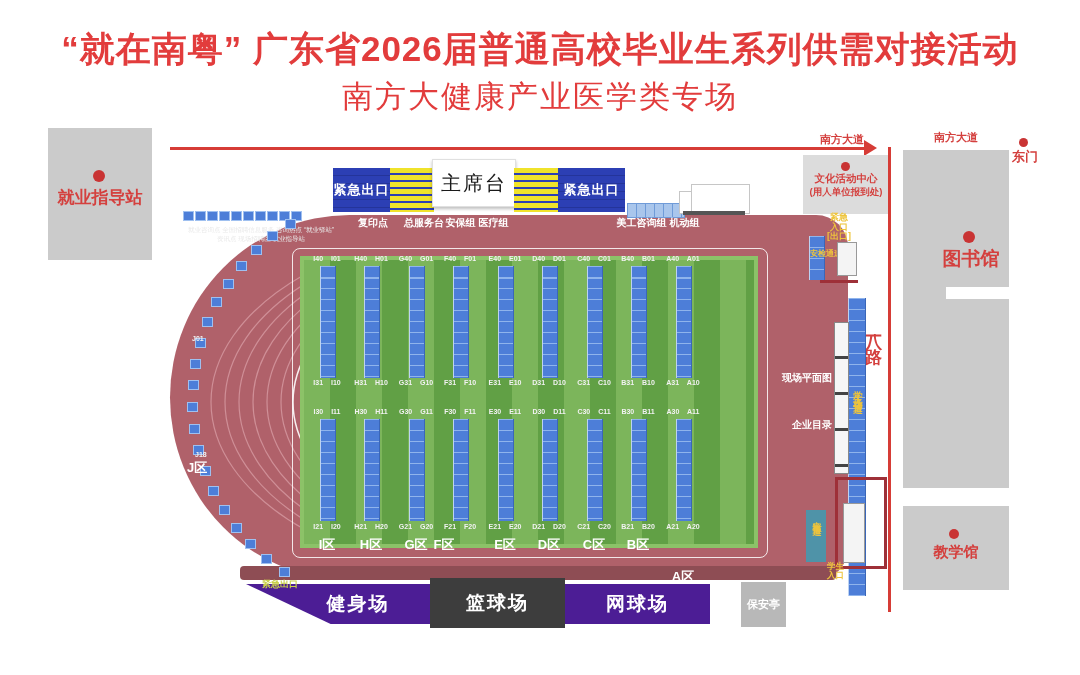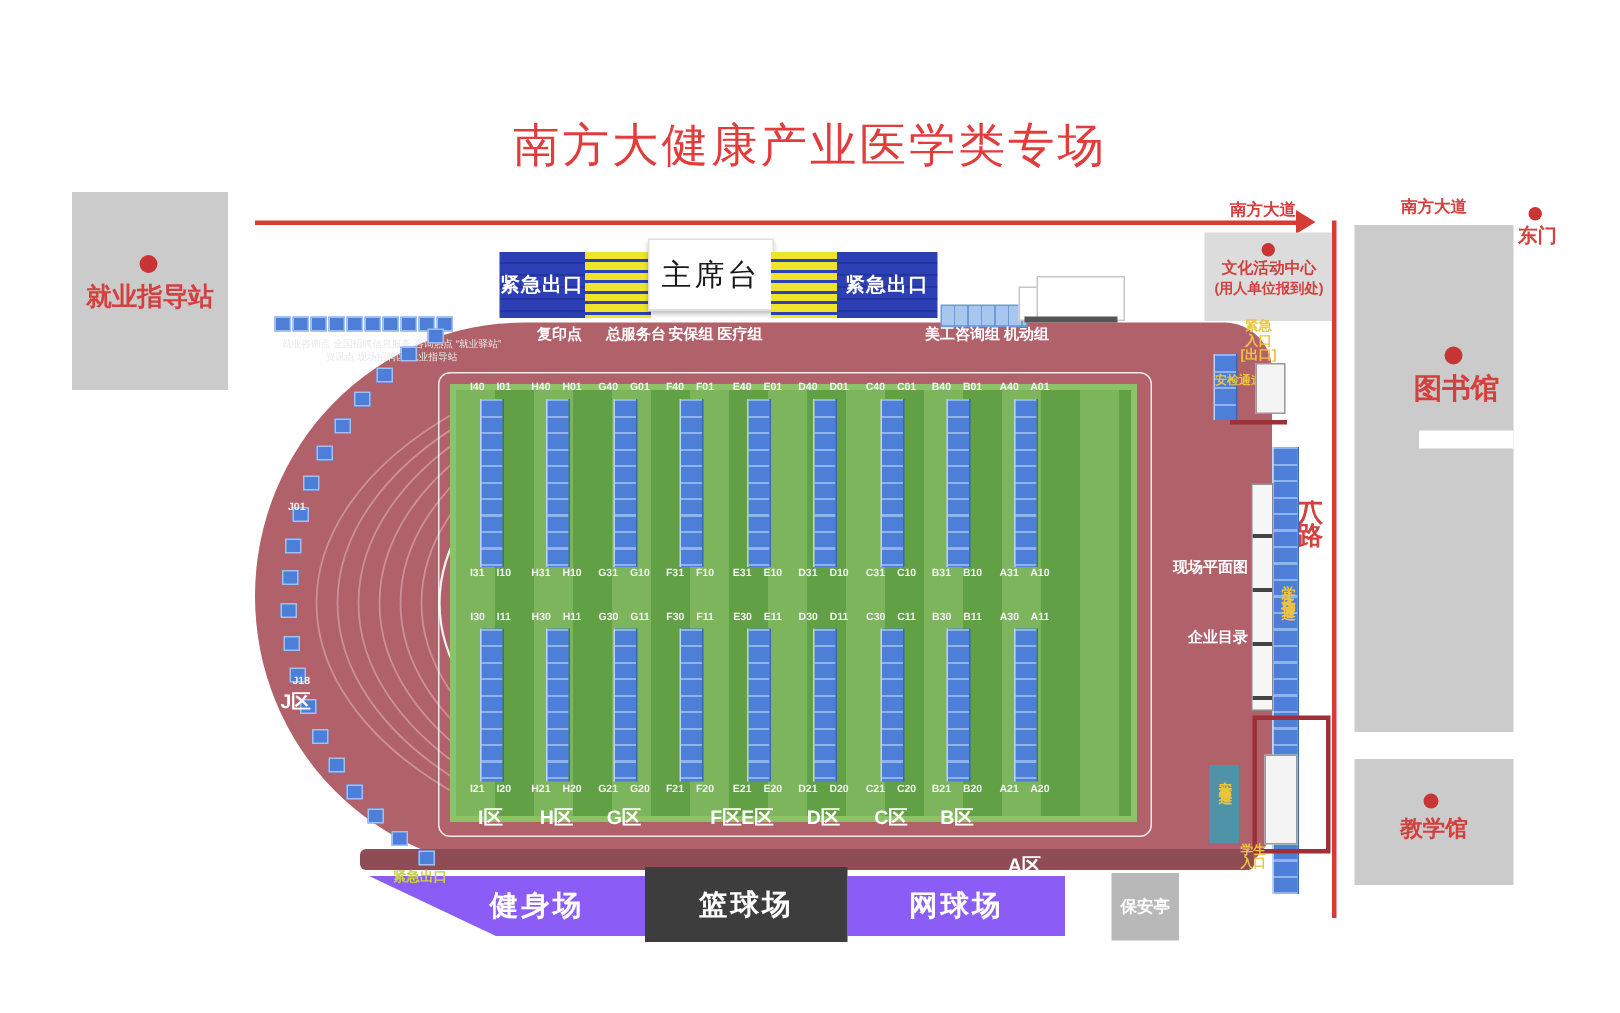--- a/index.html
+++ b/index.html
@@ -54,28 +54,29 @@
 
   .yellow-lbl{color:#eec43c;font-weight:bold;}
   .white-lbl{color:#ffffff;font-weight:bold;}
 
   .board{background:#f6f6f6;border:1px solid #888;
          background-image:repeating-linear-gradient(180deg,transparent 0 33px,#444 33px 36px);}
   .gate{border:3px solid #9e3038;}
   .gate-inner{background:#f4f4f4;border:1px solid #999;}
   .teal-patch{background:#4f93a8;}
 
-  .bar-gray{background:#8b5cf6;color:#fff;font-weight:bold;font-size:19px;display:flex;align-items:center;justify-content:center;letter-spacing:2px;}
+  .bar-gray{background:#4c1d95;color:#fff;font-weight:bold;font-size:19px;display:flex;align-items:center;justify-content:center;letter-spacing:2px;}
   .bar-dark{background:#3d3d3d;color:#fff;font-weight:bold;font-size:19px;display:flex;align-items:center;justify-content:center;letter-spacing:2px;}
 </style>
 </head>
 <body>
 
 <div class="stage">
 
+  <div class="abs title1">“就在南粤” 广东省2026届普通高校毕业生系列供需对接活动</div>
   <div class="abs title2">南方大健康产业医学类专场</div>
 
   <div class="abs building" style="left:48px;top:128px;width:104px;height:132px;"></div>
   <div class="abs dot" style="left:93px;top:170px;width:12px;height:12px;"></div>
   <div class="abs bld-label ctr" style="left:100px;top:186px;font-size:17px;">就业指导站</div>
 
   <div class="abs roadline-h" style="left:170px;top:147px;width:696px;"></div>
   <div class="abs arrow-right" style="left:864px;top:140px;"></div>
   <div class="abs road-label" style="left:820px;top:132px;">南方大道</div>
   <div class="abs roadline-v" style="left:888px;top:147px;height:465px;"></div>
@@ -175,21 +176,21 @@
       <div class="abs zone-lbl ctr" style="left: 416px; top: 408px;">G30 G11</div>
       <div class="abs booth-strip" style="left: 409px; top: 419px; height: 102px;"></div>
       <div class="abs zone-lbl ctr" style="left: 416px; top: 523px;">G21 G20</div>
       <div class="abs zone-name ctr" style="left: 416px; top: 536px;">G区</div>
       <div class="abs zone-lbl ctr" style="left: 460px; top: 255px;">F40 F01</div>
       <div class="abs booth-strip" style="left: 453px; top: 266px; height: 112px;"></div>
       <div class="abs zone-lbl ctr" style="left: 460px; top: 379px;">F31 F10</div>
       <div class="abs zone-lbl ctr" style="left: 460px; top: 408px;">F30 F11</div>
       <div class="abs booth-strip" style="left: 453px; top: 419px; height: 102px;"></div>
       <div class="abs zone-lbl ctr" style="left: 460px; top: 523px;">F21 F20</div>
-      <div class="abs zone-name ctr" style="left: 484px; top: 536px;">F区</div>
+      <div class="abs zone-name ctr" style="left: 444px; top: 536px;">F区</div>
       <div class="abs zone-lbl ctr" style="left: 505px; top: 255px;">E40 E01</div>
       <div class="abs booth-strip" style="left: 498px; top: 266px; height: 112px;"></div>
       <div class="abs zone-lbl ctr" style="left: 505px; top: 379px;">E31 E10</div>
       <div class="abs zone-lbl ctr" style="left: 505px; top: 408px;">E30 E11</div>
       <div class="abs booth-strip" style="left: 498px; top: 419px; height: 102px;"></div>
       <div class="abs zone-lbl ctr" style="left: 505px; top: 523px;">E21 E20</div>
       <div class="abs zone-name ctr" style="left: 505px; top: 536px;">E区</div>
       <div class="abs zone-lbl ctr" style="left: 549px; top: 255px;">D40 D01</div>
       <div class="abs booth-strip" style="left: 542px; top: 266px; height: 112px;"></div>
       <div class="abs zone-lbl ctr" style="left: 549px; top: 379px;">D31 D10</div>

